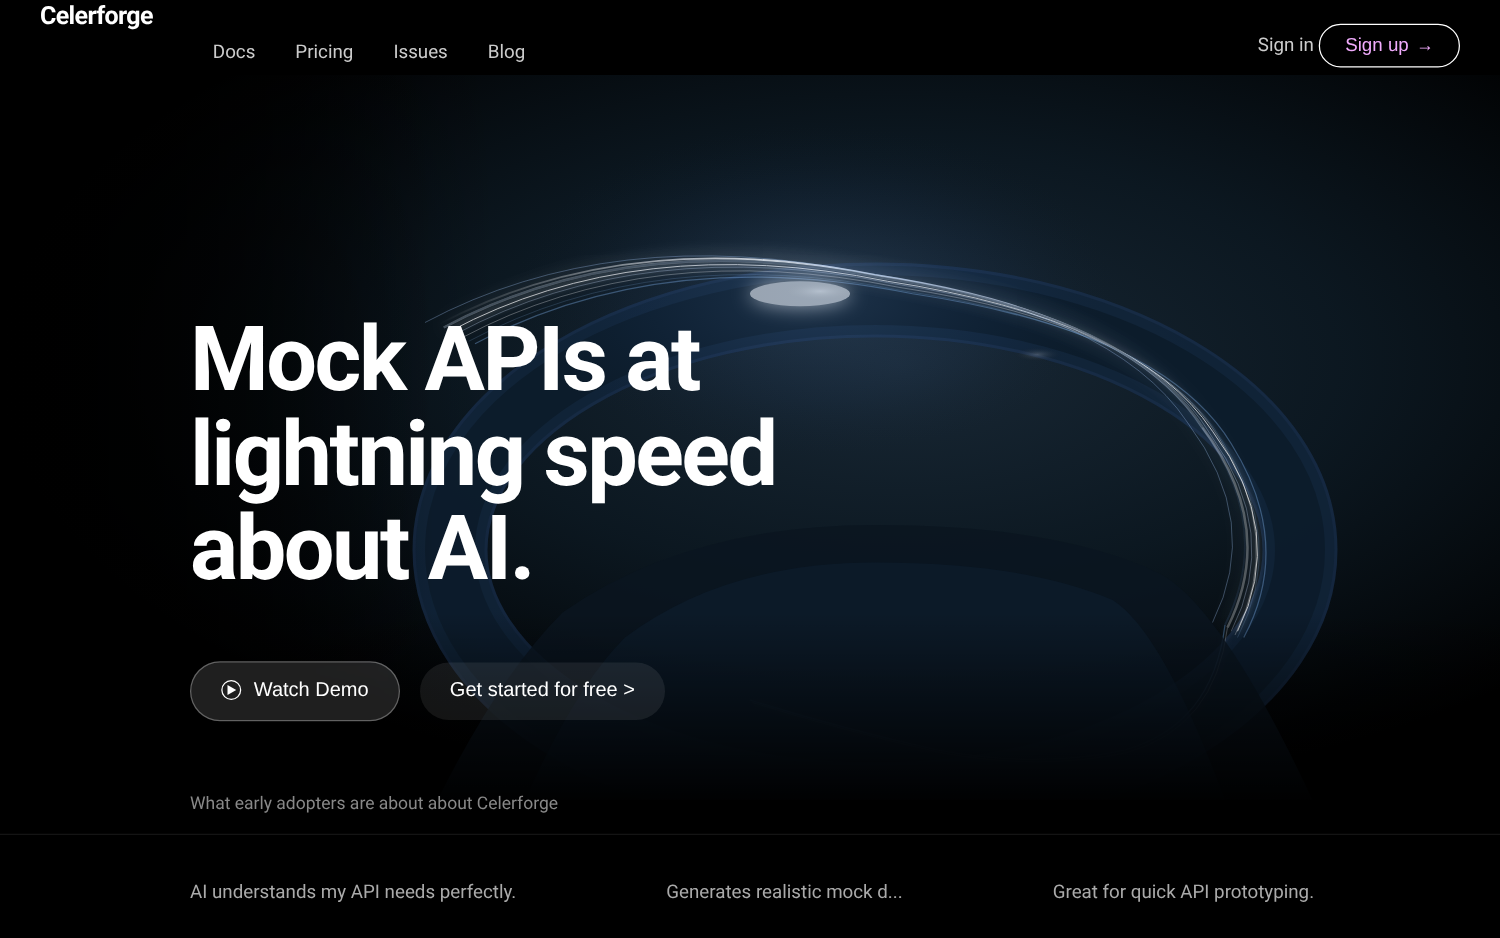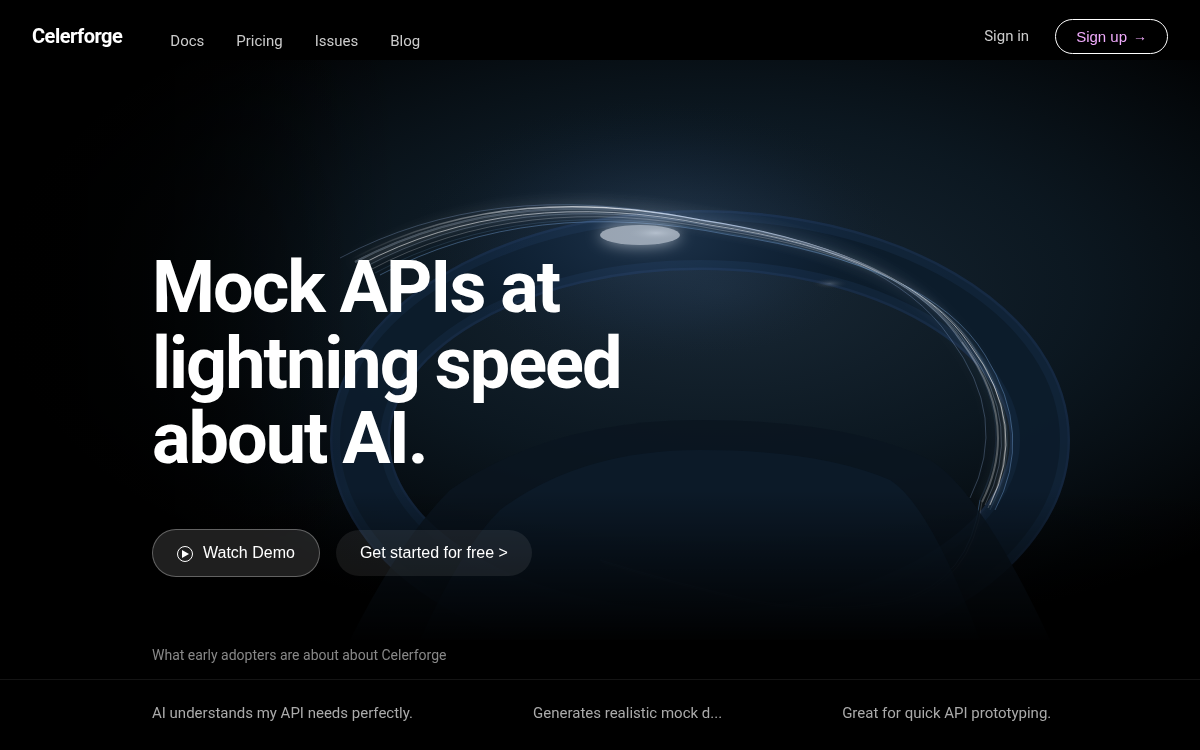--- a/index.html
+++ b/index.html
@@ -19,21 +19,20 @@
     }
 
     
     nav {
       position: absolute;
       top: 0;
       left: 0;
       right: 0;
       height: 72px;
       display: flex;
-      align-items: center;
       padding: 0 32px;
       z-index: 10;
       background: transparent;
     }
 
     .nav-logo {
       font-size: 20px;
       font-weight: 700;
       color: #fff;
       letter-spacing: -0.5px;
@@ -52,21 +51,21 @@
       color: #ccc;
       cursor: pointer;
       text-decoration: none;
       transition: color 0.2s;
       margin-top: 10px;
     }
 
     .nav-right {
       display: flex;
       align-items: center;
-      gap: 26px;
+      gap: 4px;
     }
 
     .nav-signin {
       font-size: 15px;
       color: #ccc;
       cursor: pointer;
     }
 
     .nav-signup {
       display: flex;
@@ -105,21 +104,21 @@
     }
 
     .hero-buttons {
       display: flex;
       align-items: center;
       gap: 16px;
     }
 
     .btn-watch-demo {
       display: flex;
-      align-items: flex-end;
+      align-items: flex-start;
       gap: 10px;
       padding: 14px 24px;
       background: rgba(255,255,255,0.12);
       border: 1.5px solid rgba(255,255,255,0.3);
       border-radius: 32px;
       color: #fff;
       font-size: 16px;
       cursor: pointer;
       backdrop-filter: blur(4px);
     }
@@ -172,21 +171,21 @@
       color: #888;
       padding: 0 152px;
       margin-bottom: 16px;
     }
 
     .testimonials-ticker {
       display: flex;
       gap: 0;
       overflow: hidden;
       border-top: 1px solid rgba(255,255,255,0.08);
-      padding-top: 16px;
+      padding-top: 28px;
     }
 
     .testimonial-item {
       flex-shrink: 0;
       padding: 8px 40px 8px 152px;
       font-size: 15px;
       color: #aaa;
       white-space: nowrap;
     }
 

